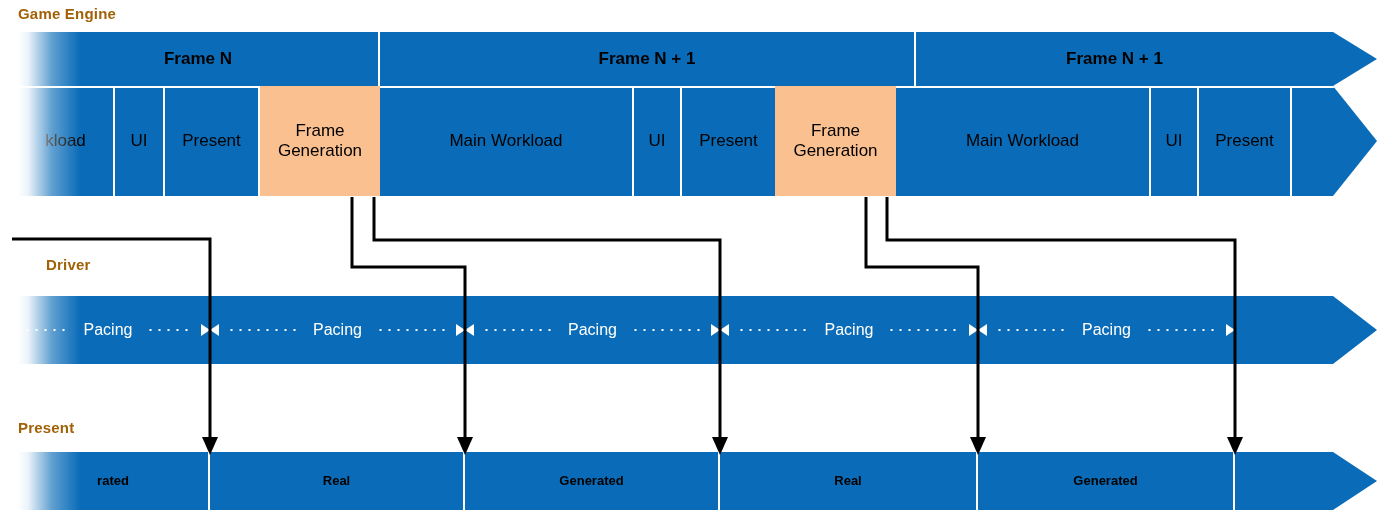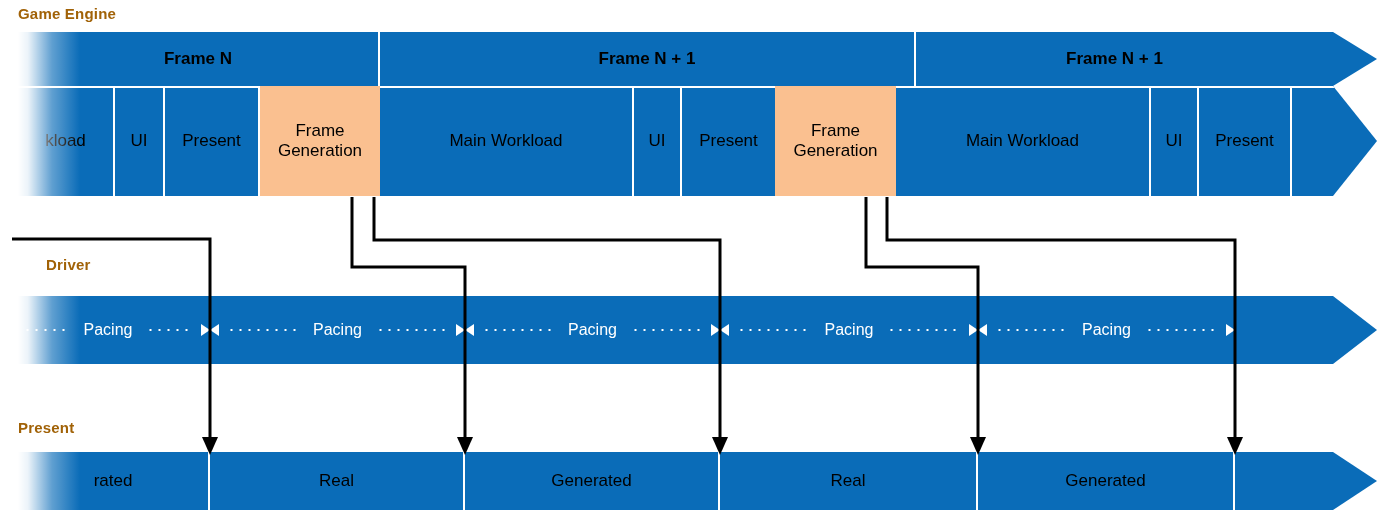--- a/index.html
+++ b/index.html
@@ -66,21 +66,21 @@
     background-size:9px 3px;background-repeat:repeat-x;background-position:left center;
     margin:0 5px;
   }
   .ahead{width:0;height:0;border-top:6px solid transparent;border-bottom:6px solid transparent;}
   .ahead.r{border-left:9px solid #ffffff;}
   .ahead.l{border-right:9px solid #ffffff;}
   .pace .lbl{padding:0 6px;}
 
   
   #dsp-band{top:452px;height:58px;left:18px;width:1359px;}
-  #dsp-band .seg{font-size:17px;}
+  #dsp-band .seg{font-size:13px;font-weight:bold;}
 
   
   svg.conn{position:absolute;left:0;top:0;width:1377px;height:515px;overflow:visible;pointer-events:none;}
   svg.conn path{fill:none;stroke:#000000;stroke-width:3;}
   svg.conn polygon{fill:#000000;}
 </style>
 </head>
 <body>
 
 <div class="stage">

